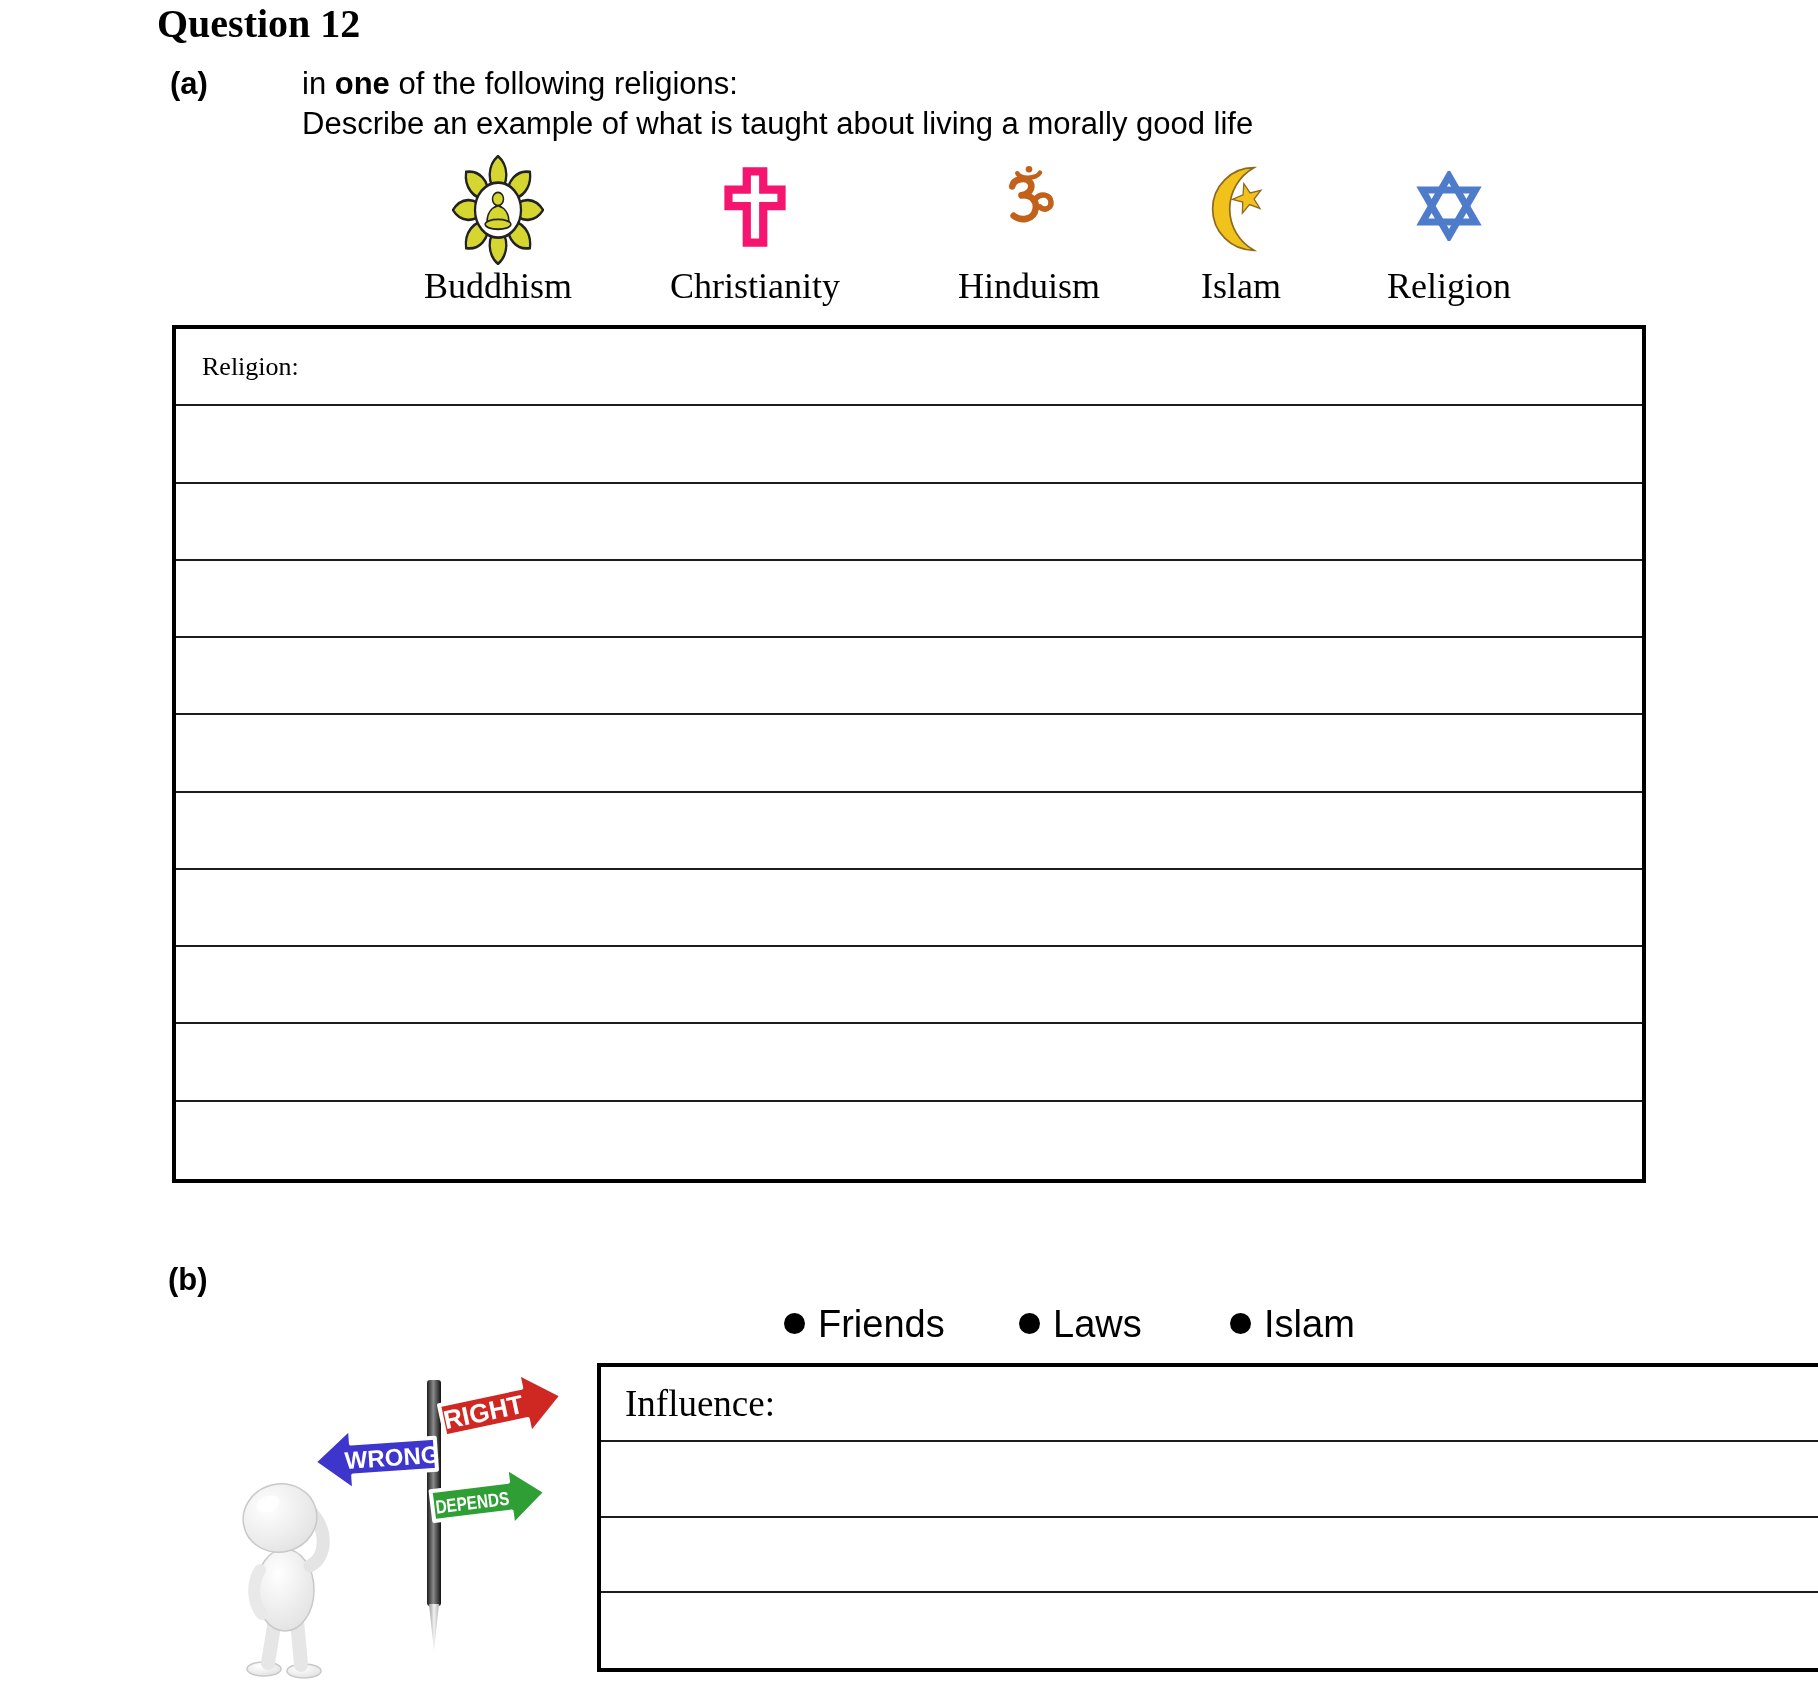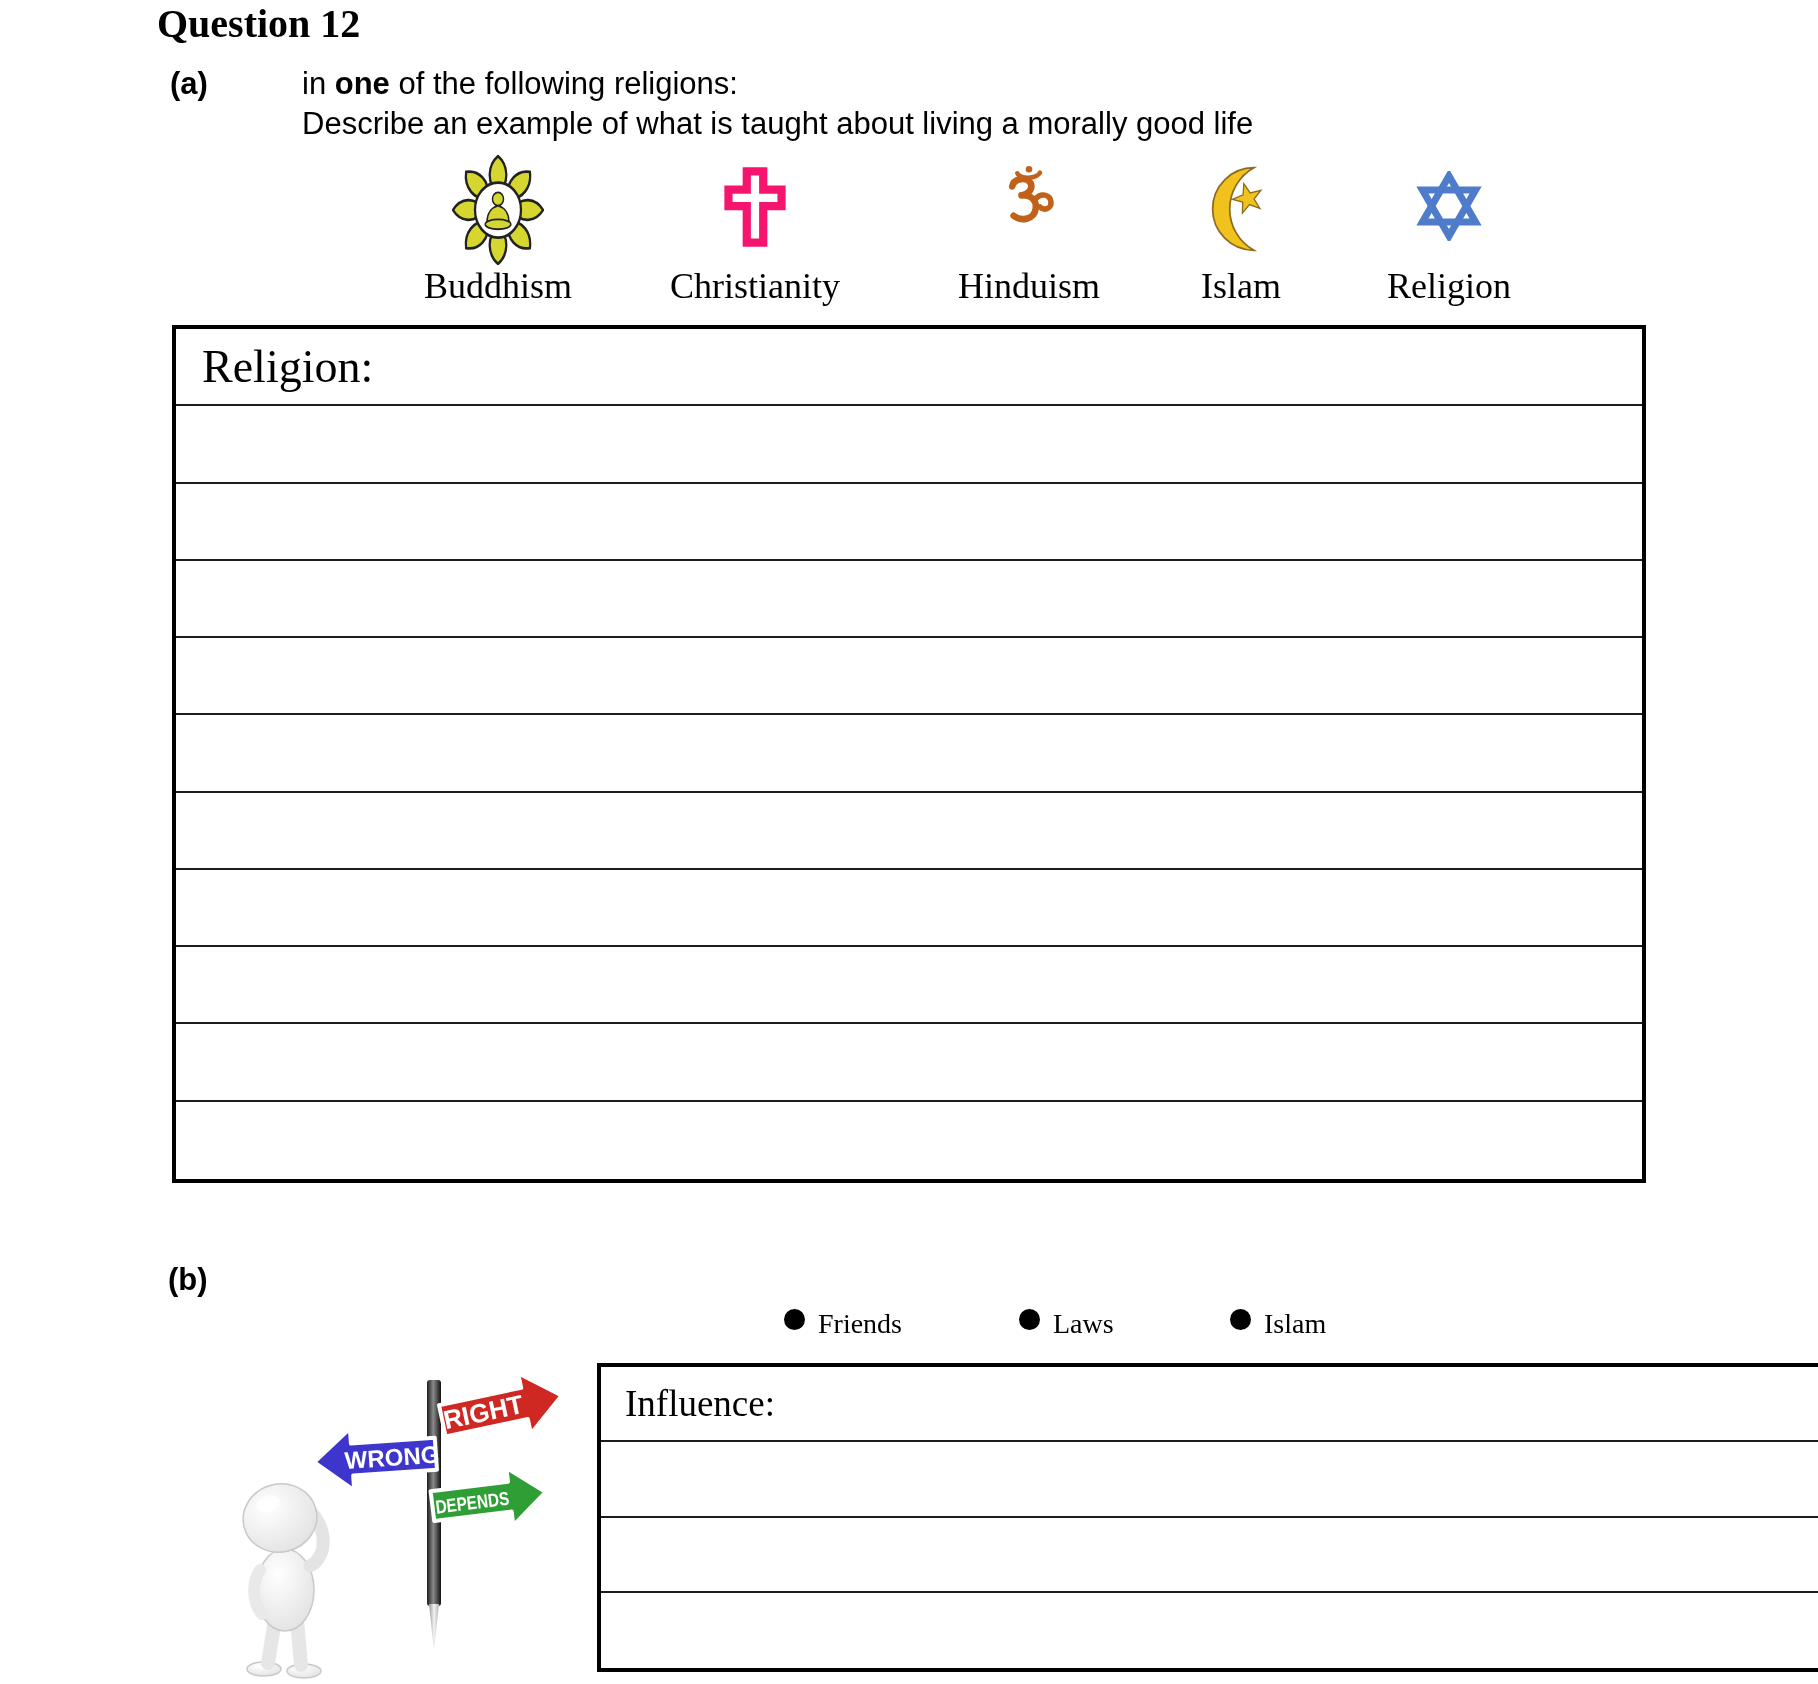--- a/index.html
+++ b/index.html
@@ -26,26 +26,26 @@
   .answer-table{position:absolute;border:4px solid #000;background:#fff;
     box-sizing:border-box;display:flex;flex-direction:column;}
   .ans-row{box-sizing:border-box;border-bottom:2px solid #1c1c1c;
     display:flex;align-items:center;}
   .rows{display:contents;}
   .rows .ans-row:last-child{border-bottom:none;}
   #table-a{left:172px;top:325px;width:1474px;height:858px;}
   #table-a .ans-row{height:77.27px;}
   #table-b{left:597px;top:1363px;width:1265px;height:309px;}
   #table-b .ans-row{height:75.25px;}
-  .table-label{font-family:"Liberation Serif",serif;font-size:46px;color:#000;
+  .table-label{font-family:"Liberation Serif",serif;font-size:26px;color:#000;
     padding-left:26px;}
 
   
-  .option{position:absolute;top:1303px;font-family:Liberation Serif, serif;
-    font-size:28px;line-height:42px;color:#000;white-space:nowrap;}
+  .option{position:absolute;top:1303px;font-family:Liberation Sans, sans-serif;
+    font-size:38px;line-height:42px;color:#000;white-space:nowrap;}
   .dot{display:inline-block;width:21px;height:21px;border-radius:50%;
     background:#000;margin-right:13px;vertical-align:3px;}
 
   svg text{font-family:"Liberation Sans",sans-serif;font-weight:bold;}
 </style>
 </head>
 <body>
 
 <div class="abs" id="heading">Question 12</div>
 

